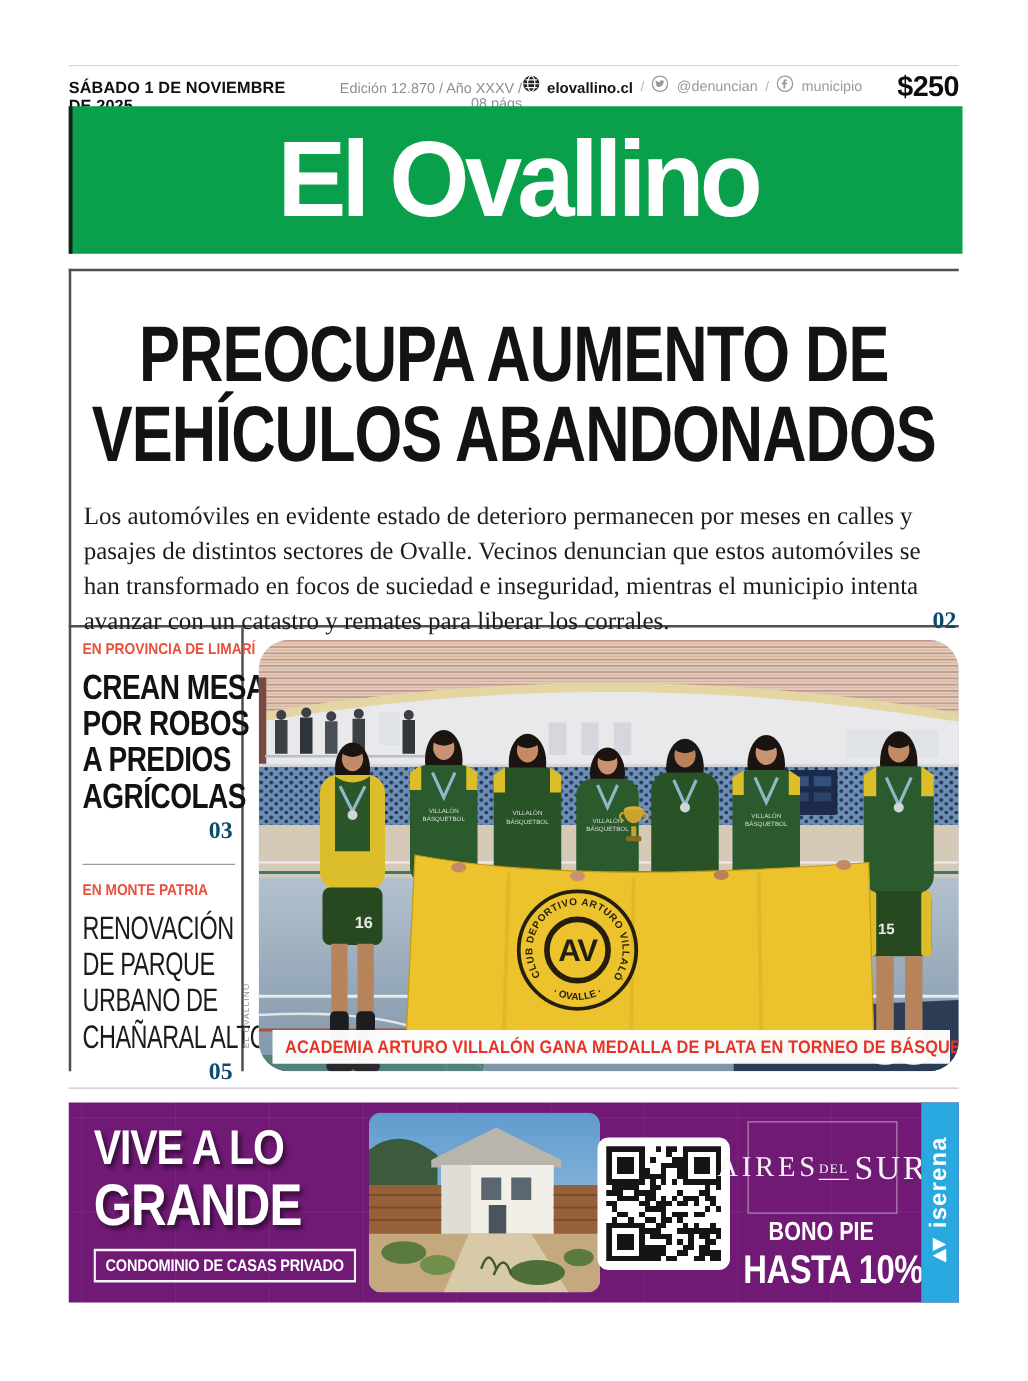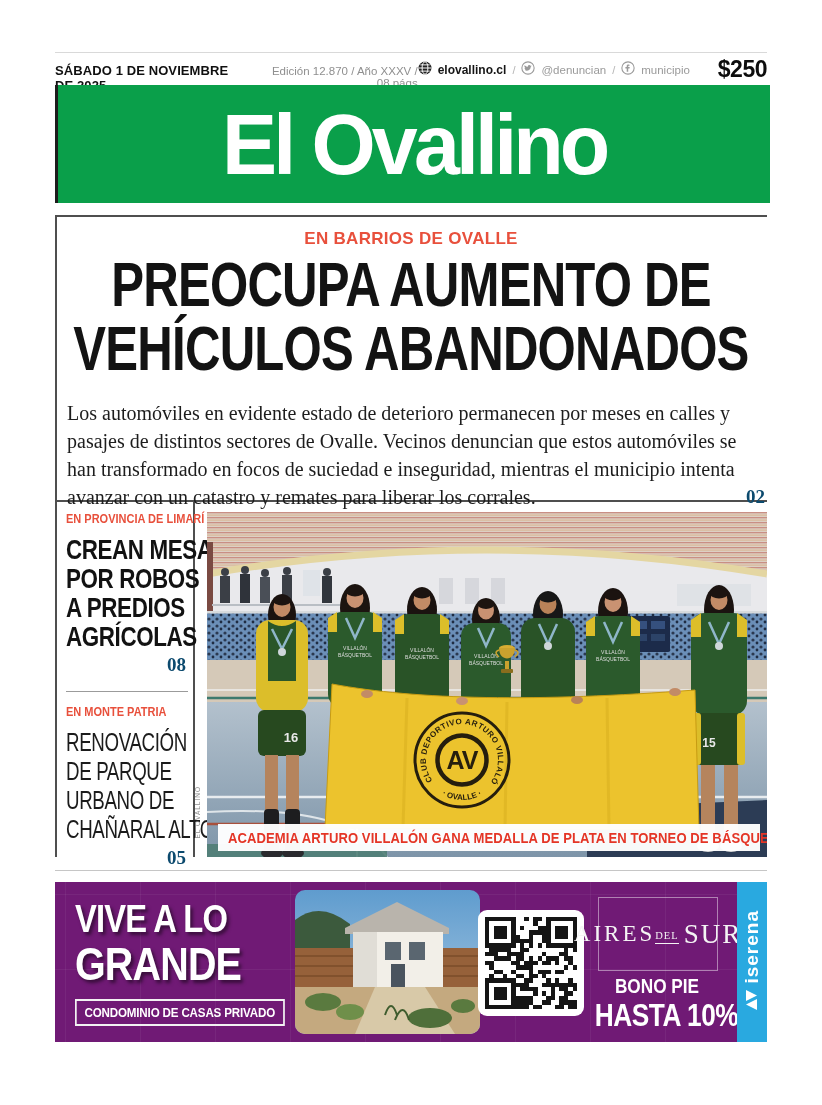--- a/index.html
+++ b/index.html
@@ -49,21 +49,21 @@
   .side-title{transform-origin:left top;color:#121212;}
   .side-title span{display:block;white-space:nowrap;}
   .side-title.heavy{font-weight:bold;font-size:28px;line-height:29px;letter-spacing:-.5px;
                     transform:scaleX(.80);}
   .side-title.light{font-weight:normal;font-size:26px;line-height:29px;letter-spacing:-.5px;
                     transform:scaleX(.72);color:#1b1b1b;}
   .side-page{width:120px;text-align:right;margin-top:3px;}
   .side-divider{width:122px;border-top:1px solid #9b9b9b;margin:15px 0 13px 0;}
 
   
-  .photo{position:absolute;left:207px;top:512px;width:560px;height:345px;overflow:hidden;background:#cfd6dc;}
+  .photo{position:absolute;left:207px;top:512px;width:560px;height:345px;overflow:hidden;background:#cfd6dc;border-radius:24px;}
   .photo svg{display:block;}
   .caption-bar{position:absolute;left:11px;right:7px;bottom:6px;height:27px;
                background:rgba(255,255,255,.97);display:flex;align-items:center;
                justify-content:space-between;padding:0 10px 0 10px;box-sizing:border-box;}
   .caption-text{color:#e43526;font-weight:bold;font-size:14.5px;letter-spacing:.1px;
                 white-space:nowrap;transform:scaleX(.9);transform-origin:left center;}
   .photo-credit{position:absolute;left:194px;top:786px;writing-mode:vertical-rl;
                 transform:rotate(180deg);font-size:6.5px;color:#8d8d8d;letter-spacing:1px;}
 
   .hr-light{position:absolute;left:55px;top:870px;width:712px;height:1px;background:#c6c6c6;}
@@ -149,39 +149,38 @@
 
   <div class="masthead">
     <div class="masthead-title">El Ovallino</div>
   </div>
 
   <div class="rule" style="left:55px;top:215px;width:712px;height:2px"></div>
   <div class="rule" style="left:55px;top:215px;width:2px;height:642px"></div>
   <div class="rule" style="left:55px;top:500px;width:712px;height:2px"></div>
   <div class="rule" style="left:193px;top:502px;width:2px;height:355px"></div>
 
-  <div class="kicker">EN BARRIOS DE OVALLE</div>
   <h1 class="headline" style="margin:0">
     <span>PREOCUPA AUMENTO DE</span>
     <span>VEHÍCULOS ABANDONADOS</span>
   </h1>
   <div class="lede">
     <span>Los automóviles en evidente estado de deterioro permanecen por meses en calles y pasajes de distintos sectores de Ovalle. Vecinos denuncian que estos automóviles se han transformado en focos de suciedad e inseguridad, mientras el municipio intenta avanzar con un catastro y remates para liberar los corrales.</span>
     <span class="pagenum">02</span>
   </div>
 
   <div class="sidebar">
     <div class="side-label">EN PROVINCIA DE LIMARÍ</div>
     <div class="side-title heavy">
       <span>CREAN MESA</span>
       <span>POR ROBOS</span>
       <span>A PREDIOS</span>
       <span>AGRÍCOLAS</span>
     </div>
-    <div class="side-page pagenum">08</div>
+    <div class="side-page pagenum">03</div>
     <div class="side-divider"></div>
     <div class="side-label">EN MONTE PATRIA</div>
     <div class="side-title light">
       <span>RENOVACIÓN</span>
       <span>DE PARQUE</span>
       <span>URBANO DE</span>
       <span>CHAÑARAL ALTO</span>
     </div>
     <div class="side-page pagenum">05</div>
   </div>

